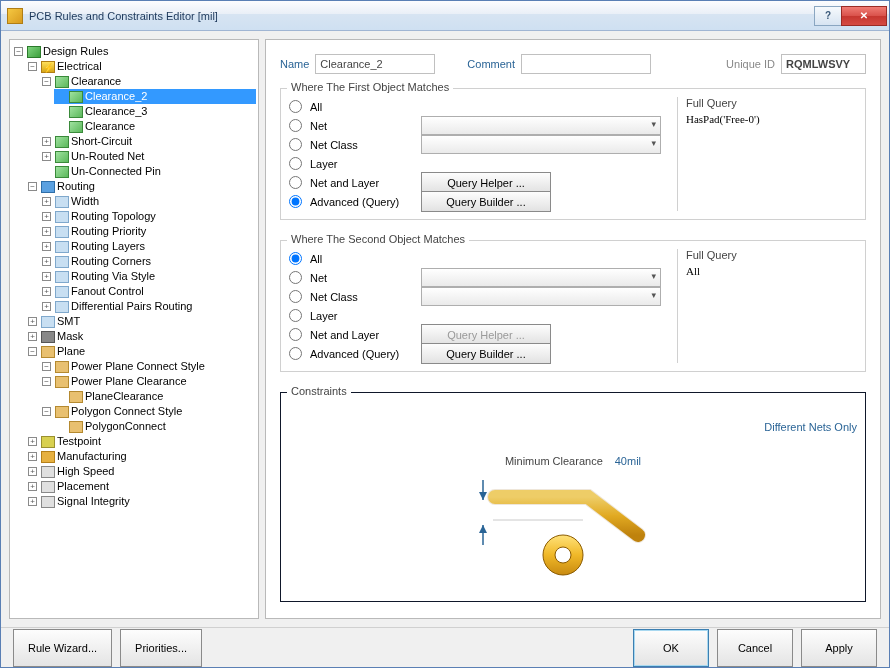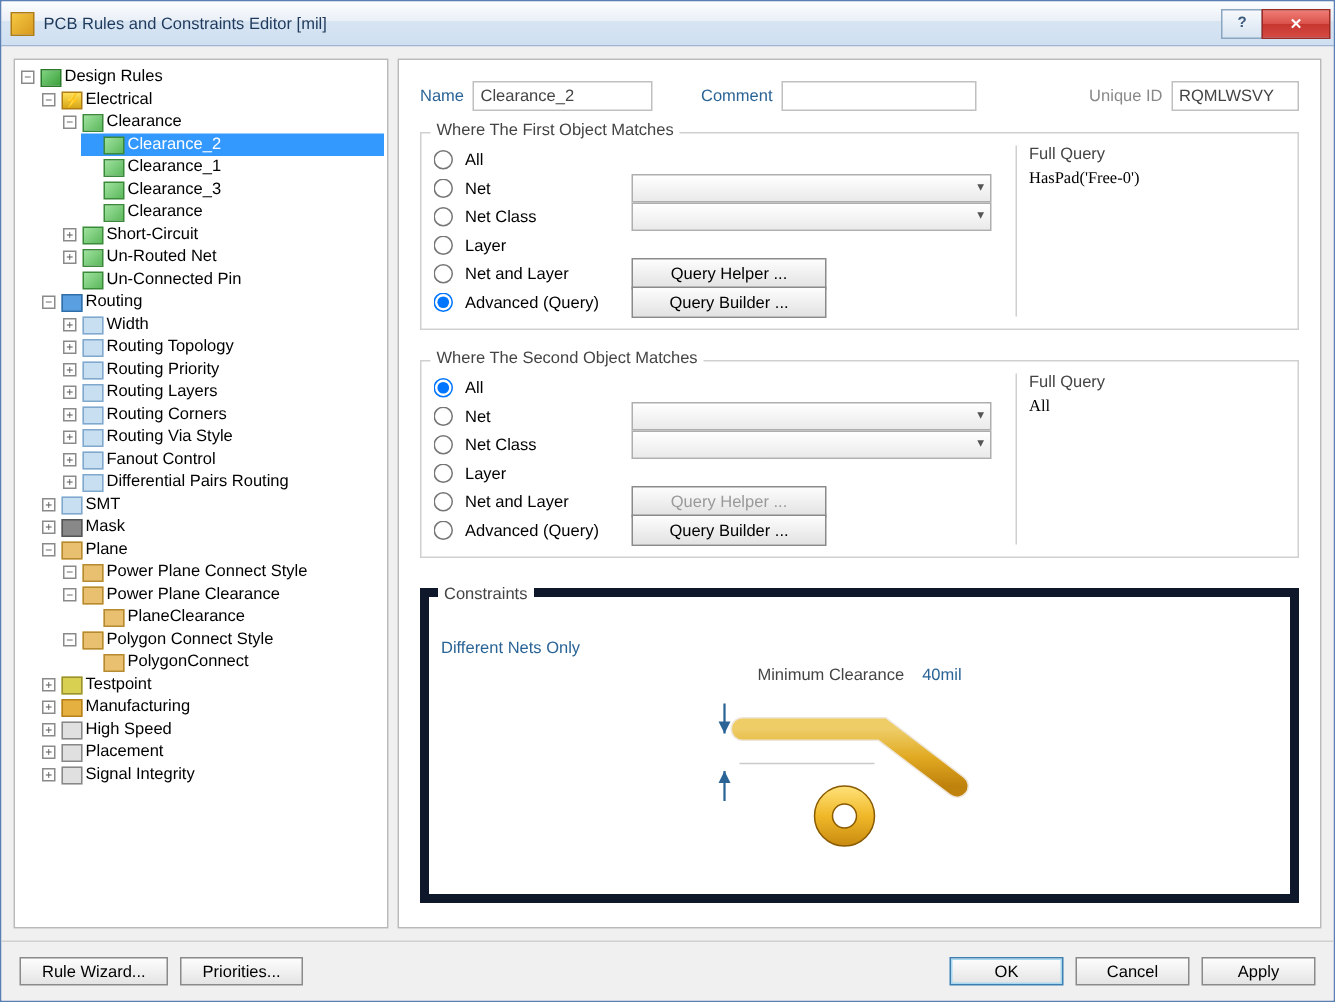--- a/index.html
+++ b/index.html
@@ -47,30 +47,30 @@
 .querybox{width:180px;border-left:1px solid #d0d0d0;padding-left:8px;margin-left:4px}
 .querybox .qt{color:#444;margin-bottom:4px}
 .querybox .qv{font-family:Liberation Serif, serif;font-size:11px;color:#000}
 .mline{display:flex;align-items:center;height:19px;gap:6px}
 .mline input[type=radio]{margin:0 2px 0 0}
 .mline .rlbl{width:105px}
 .combo{flex:1;height:19px;border:1px solid #aeaeae;background:linear-gradient(180deg,#fff,#eaeaea);position:relative}
 .combo::after{content:"▾";position:absolute;right:4px;top:2px;font-size:9px;color:#555}
 .qbtn{width:130px;height:21px;border:1px solid #8a8a8a;background:linear-gradient(180deg,#fdfdfd,#e2e2e2);font-size:11px;cursor:pointer}
 .qbtn:disabled{color:#9a9a9a}
-.constraints{border:6px solid #0f172a;padding:8px;position:relative;height:210px}
+.constraints{border:1px solid #0f172a;padding:8px;position:relative;height:210px}
 .constraints .gt{position:absolute;top:-8px;left:6px;background:#fff;padding:0 4px;color:#444}
-.dno{color:#2a6496;text-align:left;margin-top:20px}
-.mcl{display:flex;justify-content:center;gap:12px;margin-top:6px}
+.dno{color:#2a6496;text-align:right;margin-top:20px}
+.mcl{display:flex;justify-content:center;gap:12px;margin-top:22px}
 .mcl .k{color:#444}
 .mcl .v{color:#2a6496}
 .diagram{display:flex;justify-content:center;margin-top:8px}
 .footer{height:40px;display:flex;align-items:center;padding:0 12px;gap:8px;background:#f0f0f0;border-top:1px solid #d0d0d0}
 .footer .spacer{flex:1}
-.btn{height:19px;padding:0 14px;border:1px solid #8a8a8a;background:linear-gradient(180deg,#fdfdfd,#e4e4e4);cursor:pointer;min-width:76px}
+.btn{height:38px;padding:0 14px;border:1px solid #8a8a8a;background:linear-gradient(180deg,#fdfdfd,#e4e4e4);cursor:pointer;min-width:76px}
 .btn.def{border:1px solid #3c7fb1;box-shadow:0 0 0 1px #a8d8f0 inset}
 </style>
 </head>
 <body>
 
 <div class="window">
   <div class="titlebar">
     <span class="icon"></span>
     <span class="title">PCB Rules and Constraints Editor [mil]</span>
     <div class="winbtns">
@@ -102,27 +102,20 @@
                         <span class="exp">−</span>
                         <span class="ic ic-clr"></span>
                         <span>Clearance</span>
                       </div>
                     <ul>
                       <li>
                           <div class="row sel">
                             <span class="exp none"></span>
                             <span class="ic ic-clr"></span>
                             <span>Clearance_2</span>
-                          </div>
-                        </li>
-                      <li>
-                          <div class="row">
-                            <span class="exp none"></span>
-                            <span class="ic ic-clr"></span>
-                            <span>Clearance_1</span>
                           </div>
                         </li>
                       <li>
                           <div class="row">
                             <span class="exp none"></span>
                             <span class="ic ic-clr"></span>
                             <span>Clearance_3</span>
                           </div>
                         </li>
                       <li>
@@ -327,21 +320,21 @@
 
     <div class="mainpane">
       <div class="toprow">
         <span class="lbl link">Name</span>
         <input class="txt" style="width: 120px;" value="Clearance_2">
         <span style="width:20px"></span>
         <span class="lbl link">Comment</span>
         <input class="txt" style="width: 130px;" value="">
         <span style="flex:1"></span>
         <span class="lbl">Unique ID</span>
-        <input class="txt ro" style="width: 85px;" readonly="" value="RQMLWSVY">
+        <input class="txt ro" style="width: 85px; font-weight: bold;" readonly="" value="RQMLWSVY">
       </div>
 
       <div class="grp">
         <span class="gt">Where The First Object Matches</span>
         <div class="qrow">
           <div class="matchbox">
             <div class="mline">
                 <input type="radio" name="m1" style="">
                 <span class="rlbl">All</span>
               </div>

